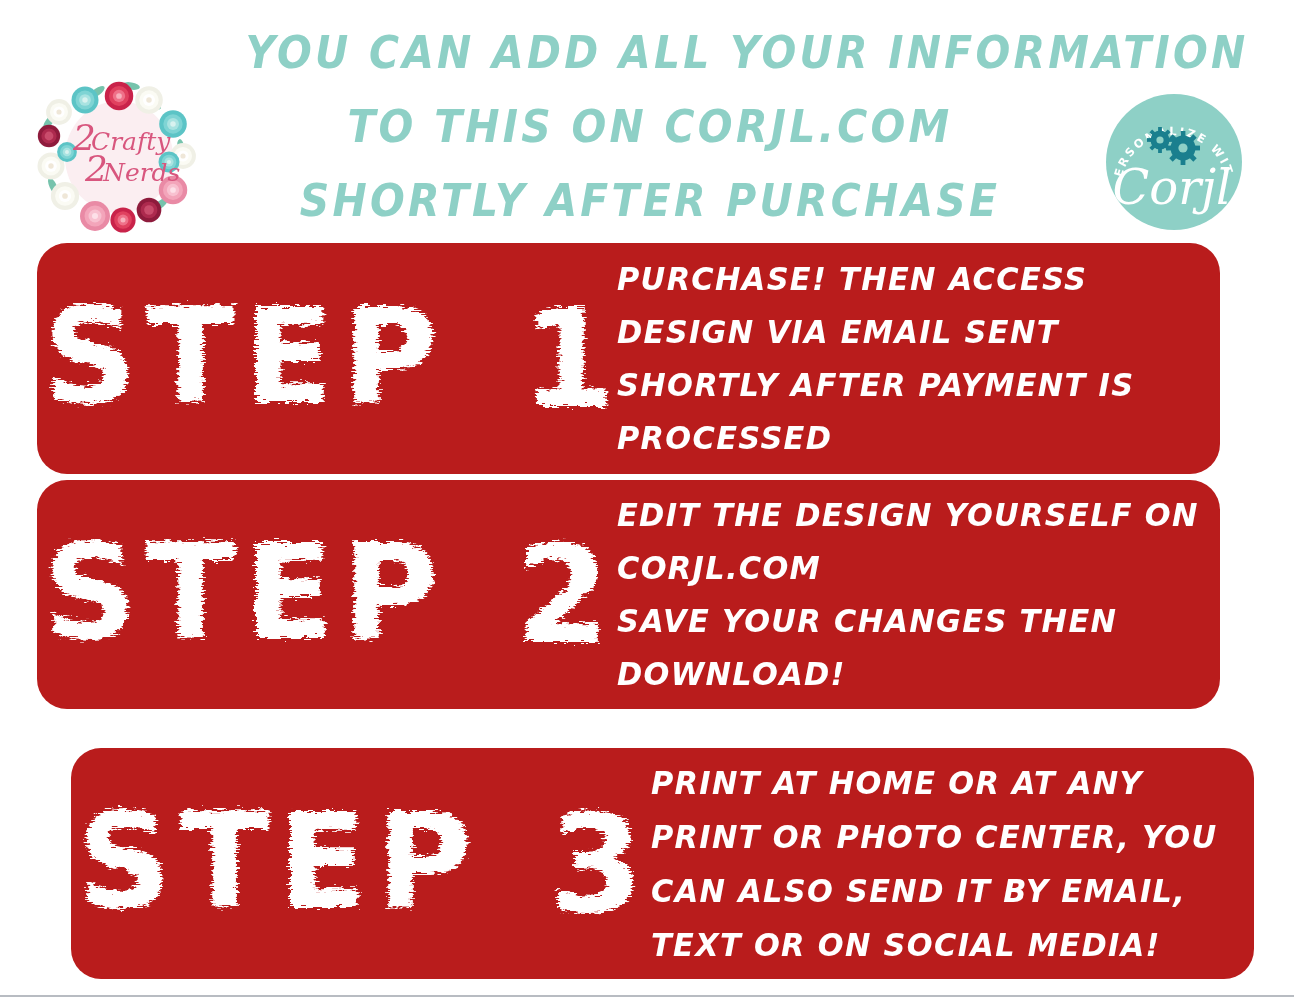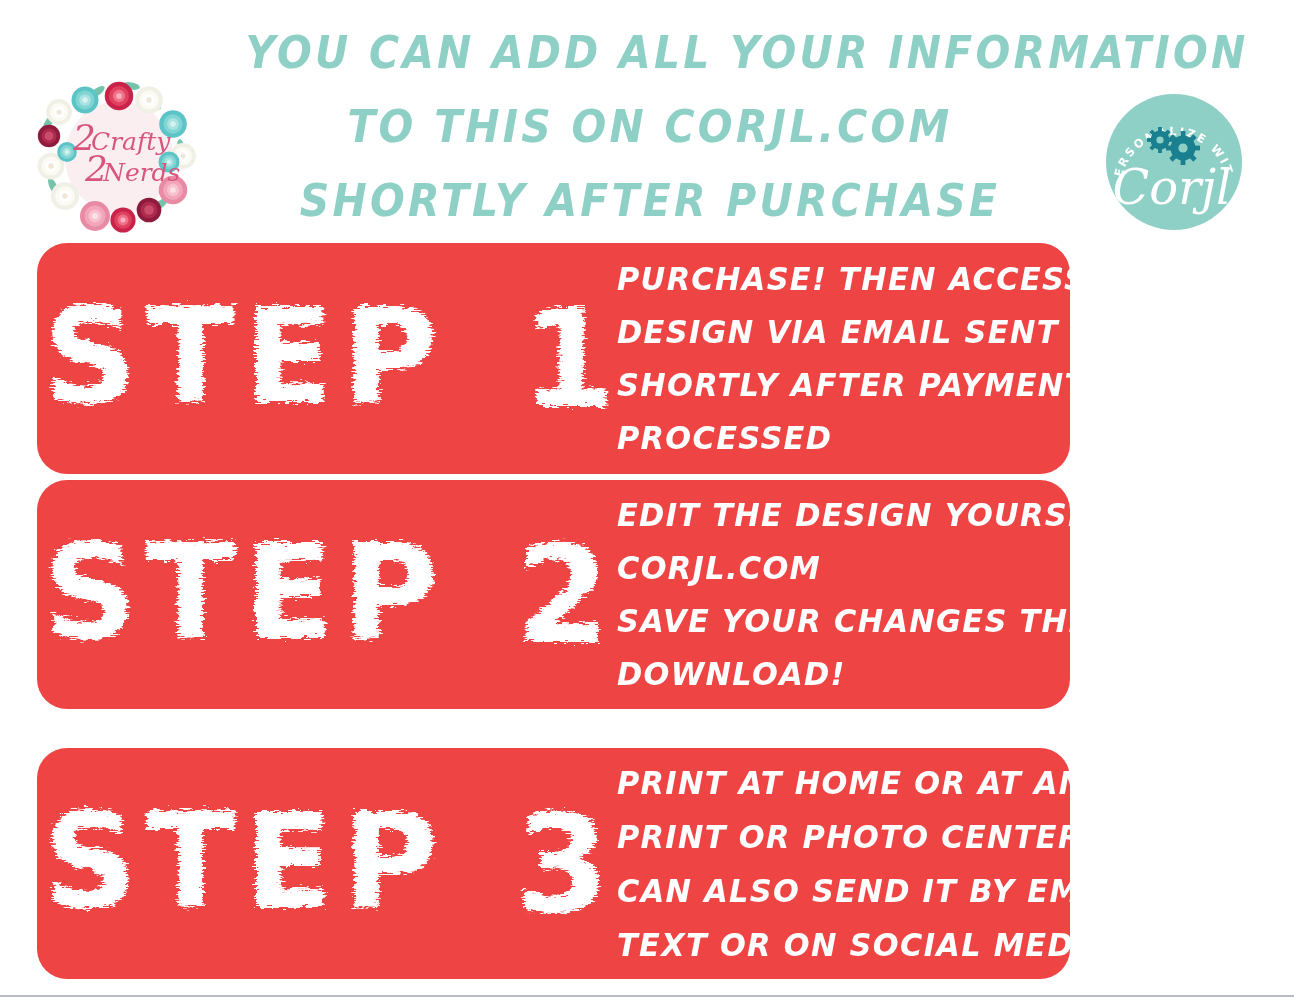--- a/index.html
+++ b/index.html
@@ -66,27 +66,27 @@
     top: 92px;
     width: 140px;
     height: 141px;
   }
   .corjl-badge svg { display: block; width: 140px; height: 141px; }
 
   
   .panel {
     position: absolute;
     left: 37px;
-    width: 1033px;
-    background: #ef4444;
+    width: 1183px;
+    background: #b91c1c;
     border-radius: 30px;
   }
   #panel-1 { top: 243px; height: 231px; }
   #panel-2 { top: 480px; height: 229px; }
-  #panel-3 { top: 748px; height: 231px; }
+  #panel-3 { top: 748px; height: 231px; margin-left: 34px; }
 
   .panel-inner {
     position: relative;
     width: 100%;
     height: 100%;
     display: flex;
     align-items: center;
   }
 
   .step-label-wrap {

